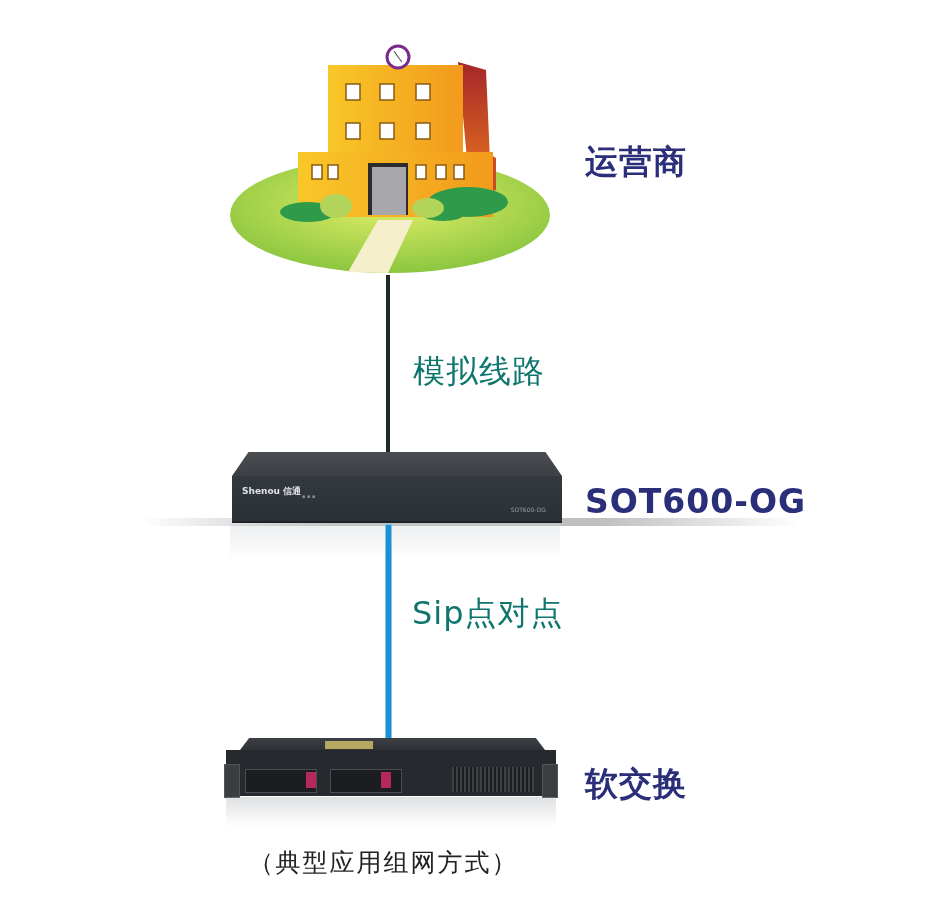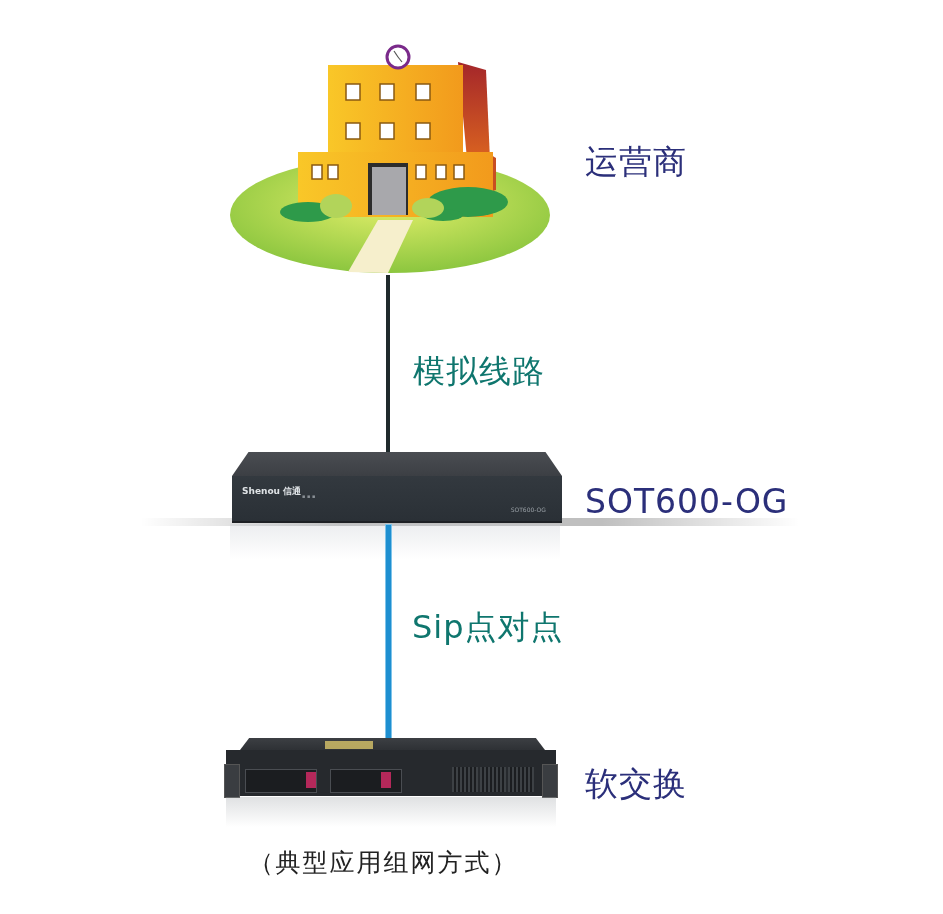--- a/index.html
+++ b/index.html
@@ -1,19 +1,19 @@
 <!DOCTYPE html>
 <html><head>
 <meta charset="utf-8">
 <style>
   html, body { margin: 0; padding: 0; background: #ffffff; }
   body { width: 943px; height: 914px; position: relative; overflow: hidden;
          font-family: "DejaVu Sans", "Liberation Sans", sans-serif; }
   .abs { position: absolute; }
-  .node-label { position: absolute; font-weight: normal; font-size: 33px; color: #2b2f7a; letter-spacing: 1px; white-space: nowrap; text-align: center; }
+  .node-label { position: absolute; font-weight: bold; font-size: 33px; color: #2b2f7a; letter-spacing: 1px; white-space: nowrap; text-align: center; }
   .link-label { position: absolute; font-size: 32px; color: #0f766e; white-space: nowrap; letter-spacing: 1px; }
   .caption { position: absolute; left: 0; width: 767px; top: 846px; text-align: center;
              font-family: "DejaVu Serif", "Liberation Serif", serif; font-size: 25px; color: #222; letter-spacing: 2px; }
   .line-analog { position: absolute; left: 386px; top: 275px; width: 4px; height: 180px; background: #1f2a2c; }
   .line-sip { position: absolute; left: 386px; top: 525px; width: 5px; height: 215px; background: #1e8fd0;
               box-shadow: 0 0 0 1px #7fc4ea; }
   
   .gw-shadow { position: absolute; left: 140px; top: 518px; width: 660px; height: 8px;
                background: linear-gradient(to right, rgba(0,0,0,0), rgba(0,0,0,0.25) 30%, rgba(0,0,0,0.25) 70%, rgba(0,0,0,0)); }
   .gw-reflect { position: absolute; left: 230px; top: 524px; width: 330px; height: 35px;
@@ -102,21 +102,21 @@
   <div class="gw-top"></div>
   <div class="gw-front">
     <span class="gw-brand">Shenou 信通</span>
     <span class="gw-leds">▪ ▪ ▪</span>
     <span class="gw-model">SOT600-OG</span>
   </div>
   <div class="node-label" style="left:585px;top:482px">SOT600-OG</div>
 </div>
 
 <div class="line-sip"></div>
-<div class="link-label" style="left:412px;top:606px">Sip点对点</div>
+<div class="link-label" style="left:412px;top:592px">Sip点对点</div>
 
 <div>
   <div class="sv-body"></div>
   <div class="sv-sticker"></div>
   <div class="sv-front"></div>
   <div class="sv-ear" style="left:224px"></div>
   <div class="sv-ear" style="left:542px"></div>
   <div class="sv-bay" style="left:245px"></div>
   <div class="sv-red" style="left:306px"></div>
   <div class="sv-bay" style="left:330px"></div>

